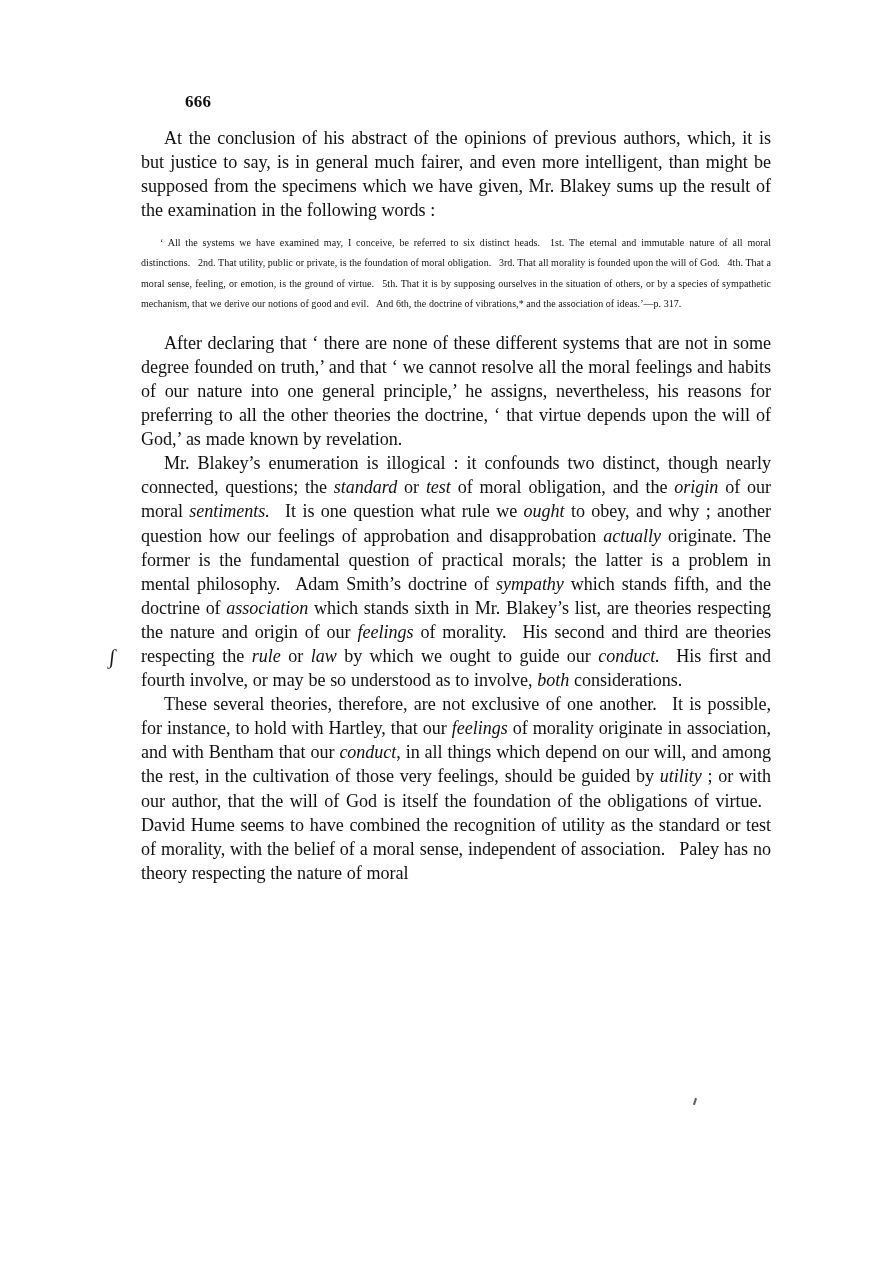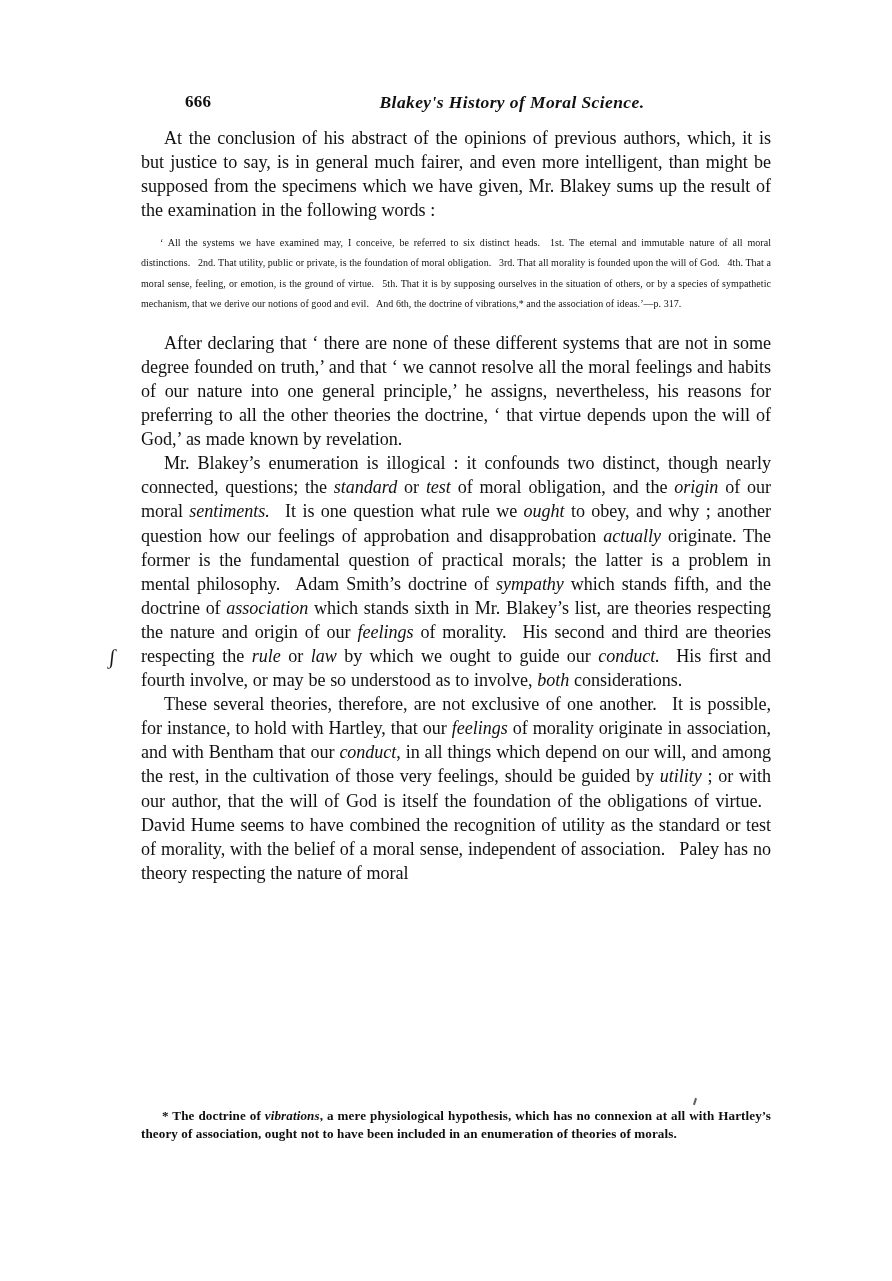--- a/index.html
+++ b/index.html
@@ -135,21 +135,20 @@
     opacity: .75;
   }
 </style>
 </head>
 <body>
 
 <div class="page">
 
   <div class="running-head">
     <span class="folio">666</span>
-    <span class="head-title">Blakey's History of Moral Science.</span>
   </div>
 
   <div class="column">
 
 
     <p class="body-par indent">At the conclusion of his abstract of the opinions of previous authors, which, it is but justice to say, is in general much fairer, and even more intelligent, than might be supposed from the specimens which we have given, Mr. Blakey sums up the result of the examination in the following words :</p>
 
     <p class="quote">‘ All the systems we have examined may, I conceive, be referred to six distinct heads.  1st. The eternal and immutable nature of all moral distinctions.  2nd. That utility, public or private, is the foundation of moral obligation.  3rd. That all morality is founded upon the will of God.  4th. That a moral sense, feeling, or emotion, is the ground of virtue.  5th. That it is by supposing ourselves in the situation of others, or by a species of sympathetic mechanism, that we derive our notions of good and evil.  And 6th, the doctrine of vibrations,* and the association of ideas.’—p. 317.</p>
 
     <div class="gap-after-quote"></div>
@@ -159,15 +158,14 @@
     <p class="body-par indent">Mr. Blakey’s enumeration is illogical : it confounds two distinct, though nearly connected, questions; the <i>standard</i> or <i>test</i> of moral obligation, and the <i>origin</i> of our moral <i>sentiments.</i>  It is one question what rule we <i>ought</i> to obey, and why ; another question how our feelings of approbation and disapprobation <i>actually</i> originate. The former is the fundamental question of practical morals; the latter is a problem in mental philosophy.  Adam Smith’s doctrine of <i>sympathy</i> which stands fifth, and the doctrine of <i>association</i> which stands sixth in Mr. Blakey’s list, are theories respecting the nature and origin of our <i>feelings</i> of morality.  His second and third are theories respecting the <i>rule</i> or <i>law</i> by which we ought to guide our <i>conduct.</i>  His first and fourth involve, or may be so understood as to involve, <i>both</i> considerations.</p>
 
     <p class="body-par indent">These several theories, therefore, are not exclusive of one another.  It is possible, for instance, to hold with Hartley, that our <i>feelings</i> of morality originate in association, and with Bentham that our <i>conduct</i>, in all things which depend on our will, and among the rest, in the cultivation of those very feelings, should be guided by <i>utility</i> ; or with our author, that the will of God is itself the foundation of the obligations of virtue.  David Hume seems to have combined the recognition of utility as the standard or test of morality, with the belief of a moral sense, independent of association.  Paley has no theory respecting the nature of moral</p>
 
   </div>
 
   <div class="margin-mark">ʃ</div>
 
   <div class="speck"></div>
 
-  <p class="footnote">* The doctrine of <i>vibrations</i>, a mere physiological hypothesis, which has no connexion at all with Hartley’s theory of association, ought not to have been included in an enumeration of theories of morals.</p>
 
 </div>
 
 </body></html>

